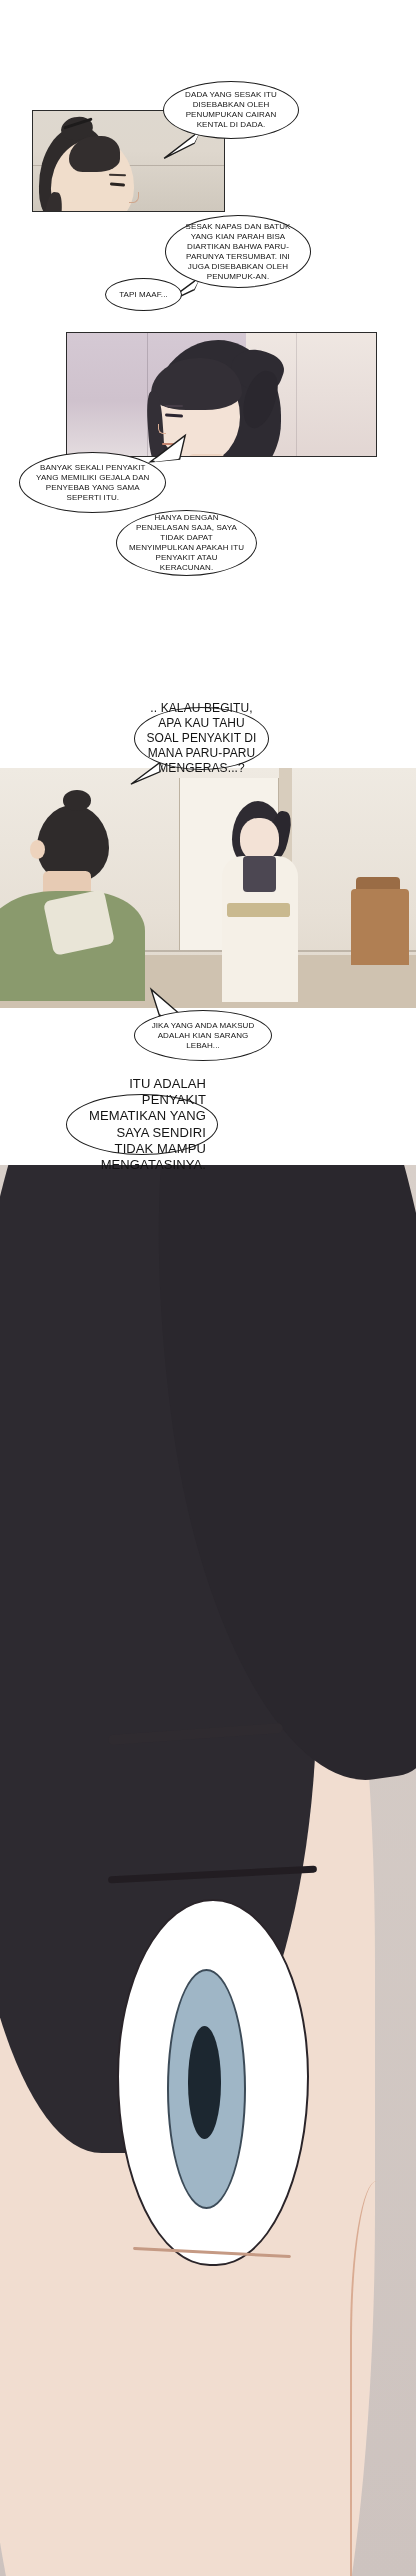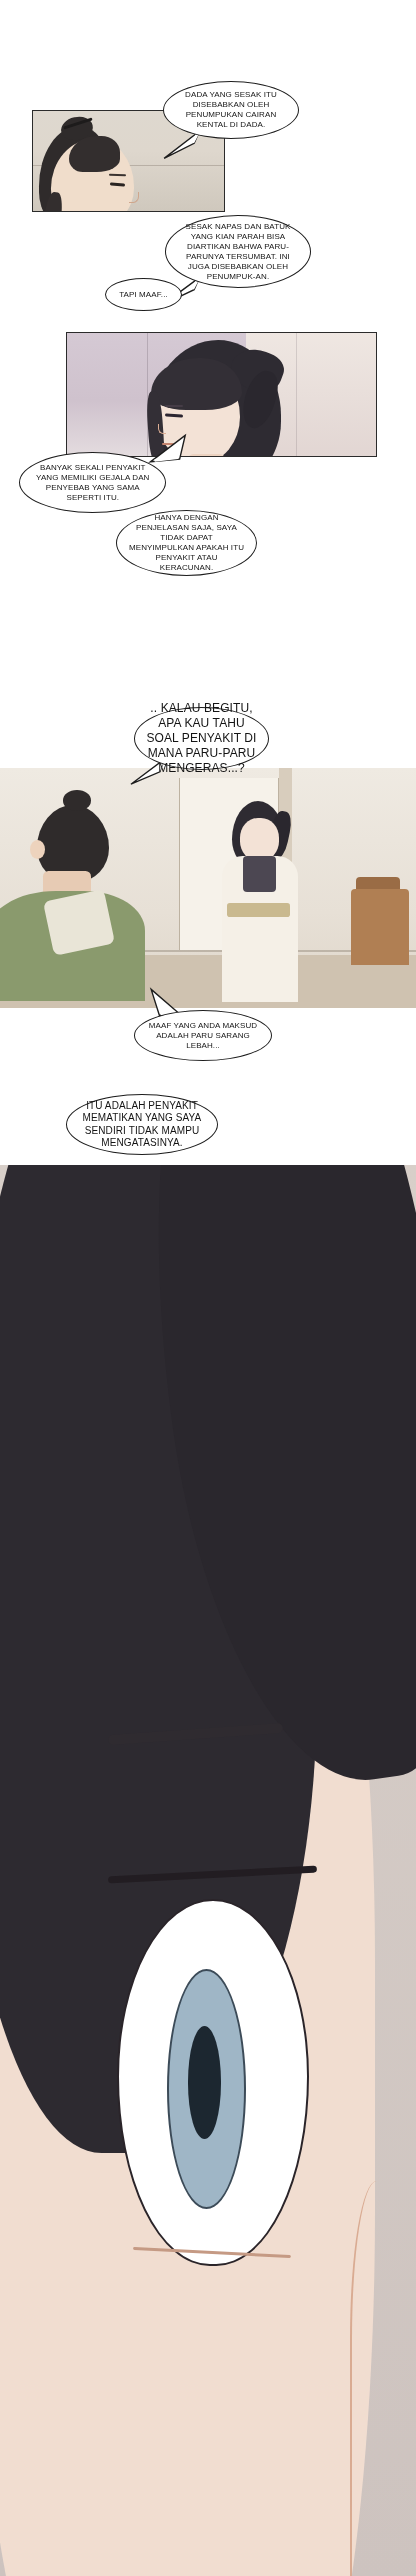--- a/index.html
+++ b/index.html
@@ -435,24 +435,24 @@
     <div class="p3-right-sash"></div>
   </div>
 
   <div class="tail" style="left:147px; top:988px; width:37px; height:30px;">
     <svg width="37" height="30" viewBox="0 0 54 44">
       <path d="M6 2 L50 40 L18 40 Z" fill="#ffffff" stroke="#1d1d1d" stroke-width="2"></path>
       <path d="M20 38 L46 38" stroke="#ffffff" stroke-width="4"></path>
     </svg>
   </div>
   <div class="bubble" style="left:134px; top:1010px; width:138px; height:51px; font-size:8px;">
-    <span>MAAF YANG ANDA MAKSUD ADALAH PARU SARANG LEBAH...</span>
-  </div>
-
-  <div class="bubble" style="left:66px; top:1094px; width:152px; height:61px; font-size:10px;">
+    <span>JIKA YANG ANDA MAKSUD ADALAH KIAN SARANG LEBAH...</span>
+  </div>
+
+  <div class="bubble" style="left:66px; top:1094px; width:152px; height:61px; font-size:13px;text-align:right;">
     <span>ITU ADALAH PENYAKIT MEMATIKAN YANG SAYA SENDIRI TIDAK MAMPU MENGATASINYA.</span>
   </div>
 
   <div class="panel" style="left:0px; top:1165px; width:417px; height:1411px;">
     <div class="p4-bg"></div>
     <div class="p4-skin"></div>
     <div class="p4-hair"></div>
     <div class="p4-hair2"></div>
     <div class="p4-brow"></div>
     <div class="p4-eye-white"></div>

